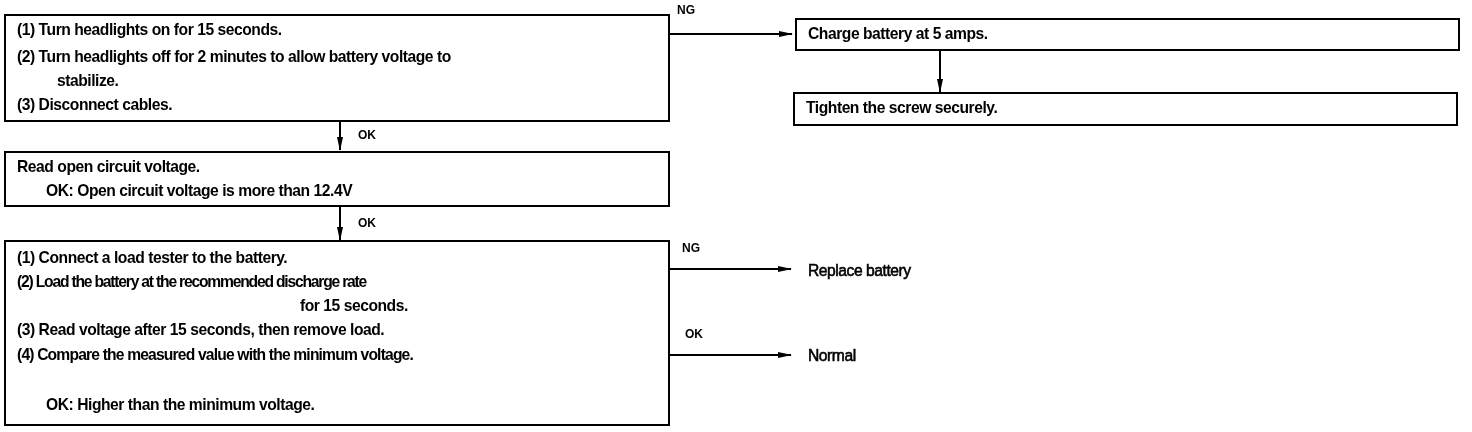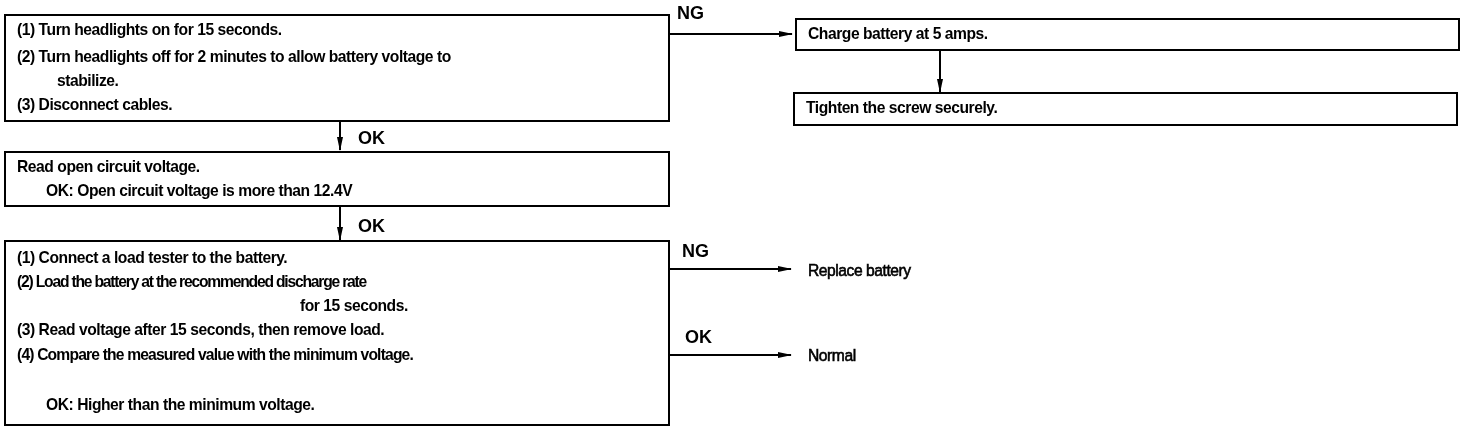--- a/index.html
+++ b/index.html
@@ -10,21 +10,21 @@
     .box {
       position: absolute; border: 2px solid #000; box-sizing: border-box;
       background: #fff;
     }
     .txt {
       position: absolute; font-size: 17px; font-weight: bold;
       letter-spacing: -0.5px; white-space: nowrap; line-height: 20px;
       transform: scaleX(0.92); transform-origin: left top;
     }
     .lbl {
-      position: absolute; font-size: 18px; font-weight: bold; white-space: nowrap;
+      position: absolute; font-size: 12px; font-weight: bold; white-space: nowrap;
     }
     svg.lines { position: absolute; left: 0; top: 0; }
   </style>
 </head>
 <body>
 
 <svg class="lines" width="1472" height="432">
   <defs>
     <marker id="arr" markerWidth="14" markerHeight="8" refX="13" refY="4" orient="auto" markerUnits="userSpaceOnUse">
       <path d="M0,1 L14,4 L0,7 Z" fill="#000"></path>

